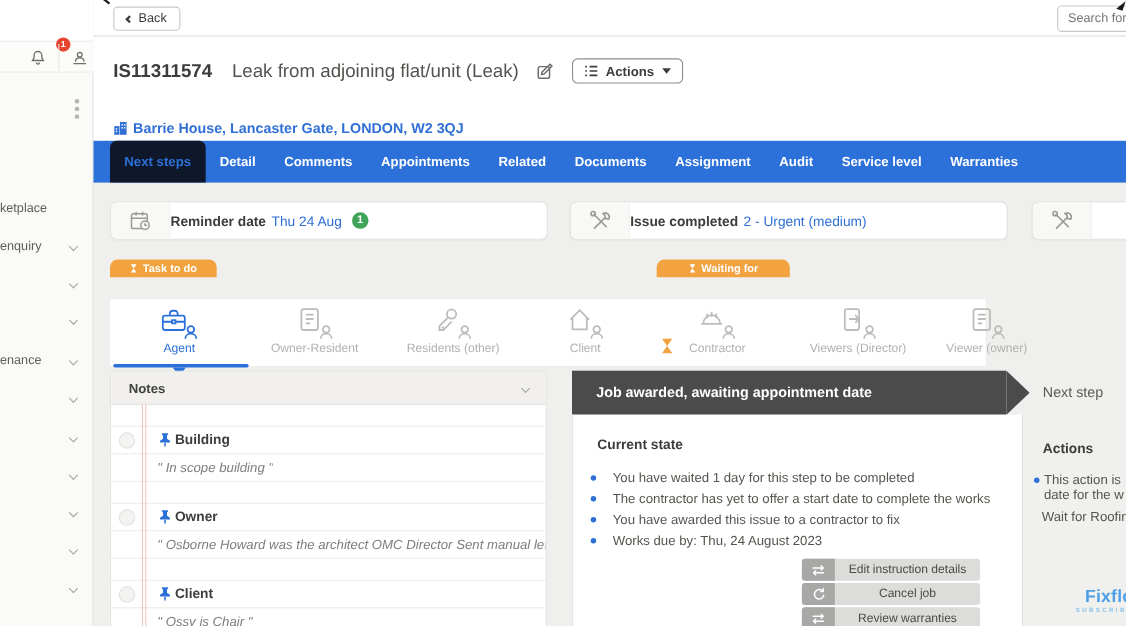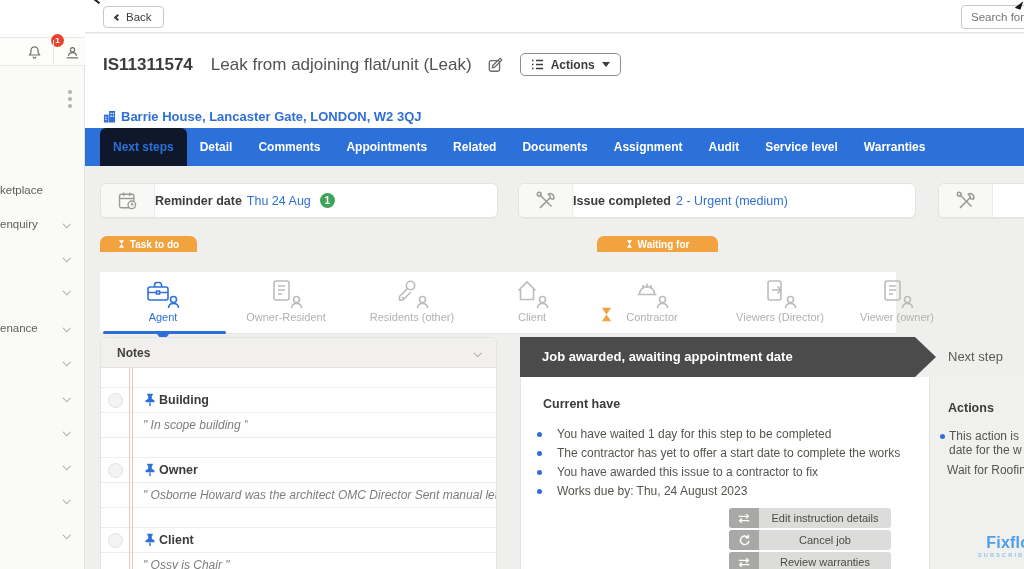--- a/index.html
+++ b/index.html
@@ -429,21 +429,21 @@
       </div>
 
       <div class="steppanel">
         <div class="nextstep-lbl">Next step</div>
         <div class="banner">
           <div class="banner-txt">Job awarded, awaiting appointment date</div>
         </div>
         <div class="banner-arrow"></div>
 
         <div class="step-white">
-          <div class="cs-head">Current have</div>
+          <div class="cs-head">Current state</div>
           <div class="bullet" style="top:50px;"><i></i><span>You have waited 1 day for this step to be completed</span></div>
           <div class="bullet" style="top:69px;"><i></i><span>The contractor has yet to offer a start date to complete the works</span></div>
           <div class="bullet" style="top:88px;"><i></i><span>You have awarded this issue to a contractor to fix</span></div>
           <div class="bullet" style="top:107px;"><i></i><span>Works due by: Thu, 24 August 2023</span></div>
 
           <button class="act-btn" style="top:131px;">
             <span class="ic">
               <svg width="14" height="11" viewBox="0 0 16 12" fill="none" stroke="#fff" stroke-width="1.5">
                   <path d="M2 3.5h11M10.5 1 13 3.5 10.5 6M14 8.5H3M5.5 6 3 8.5 5.5 11"></path>
                 </svg>

